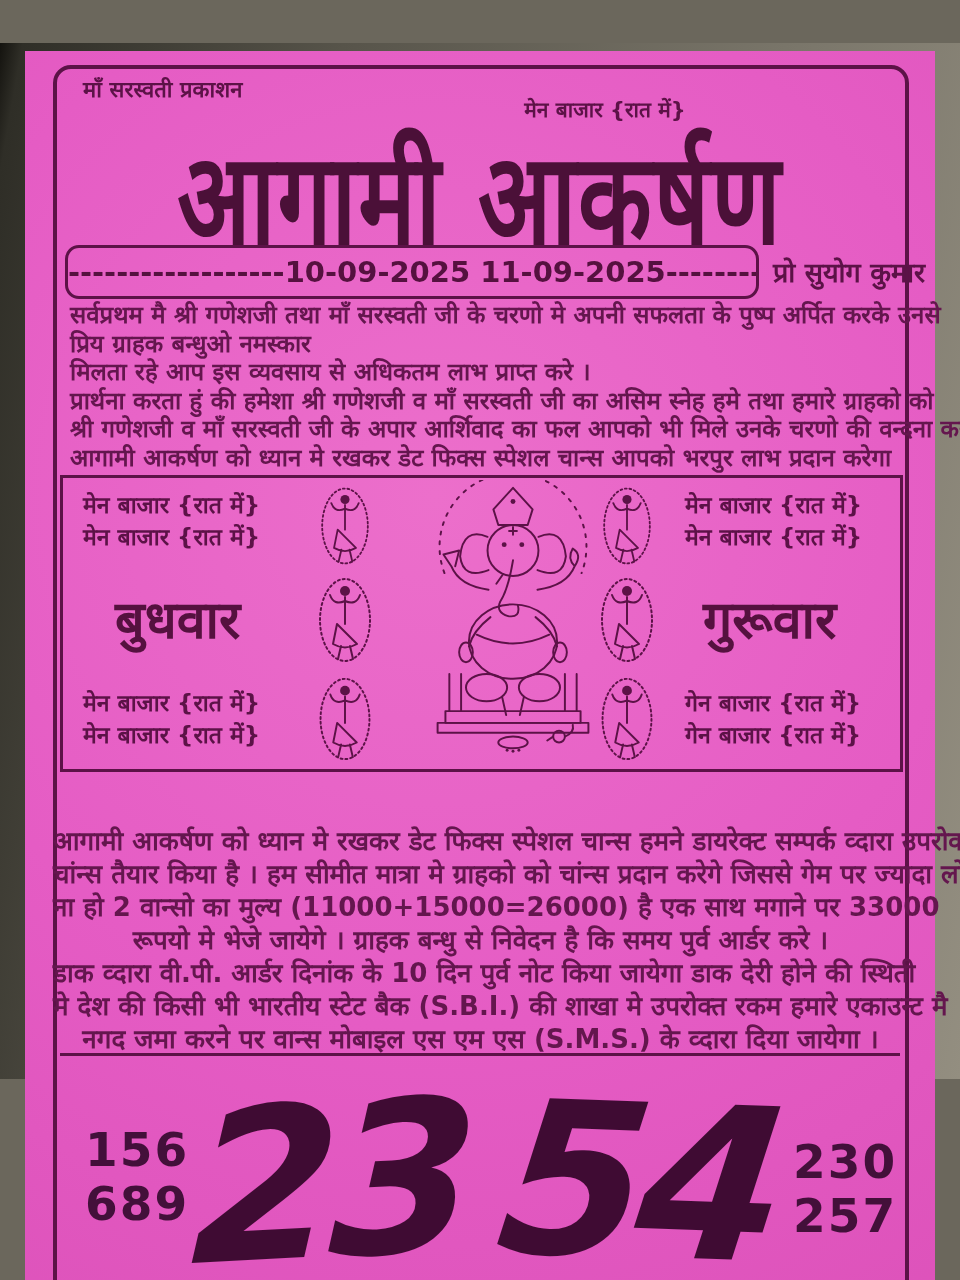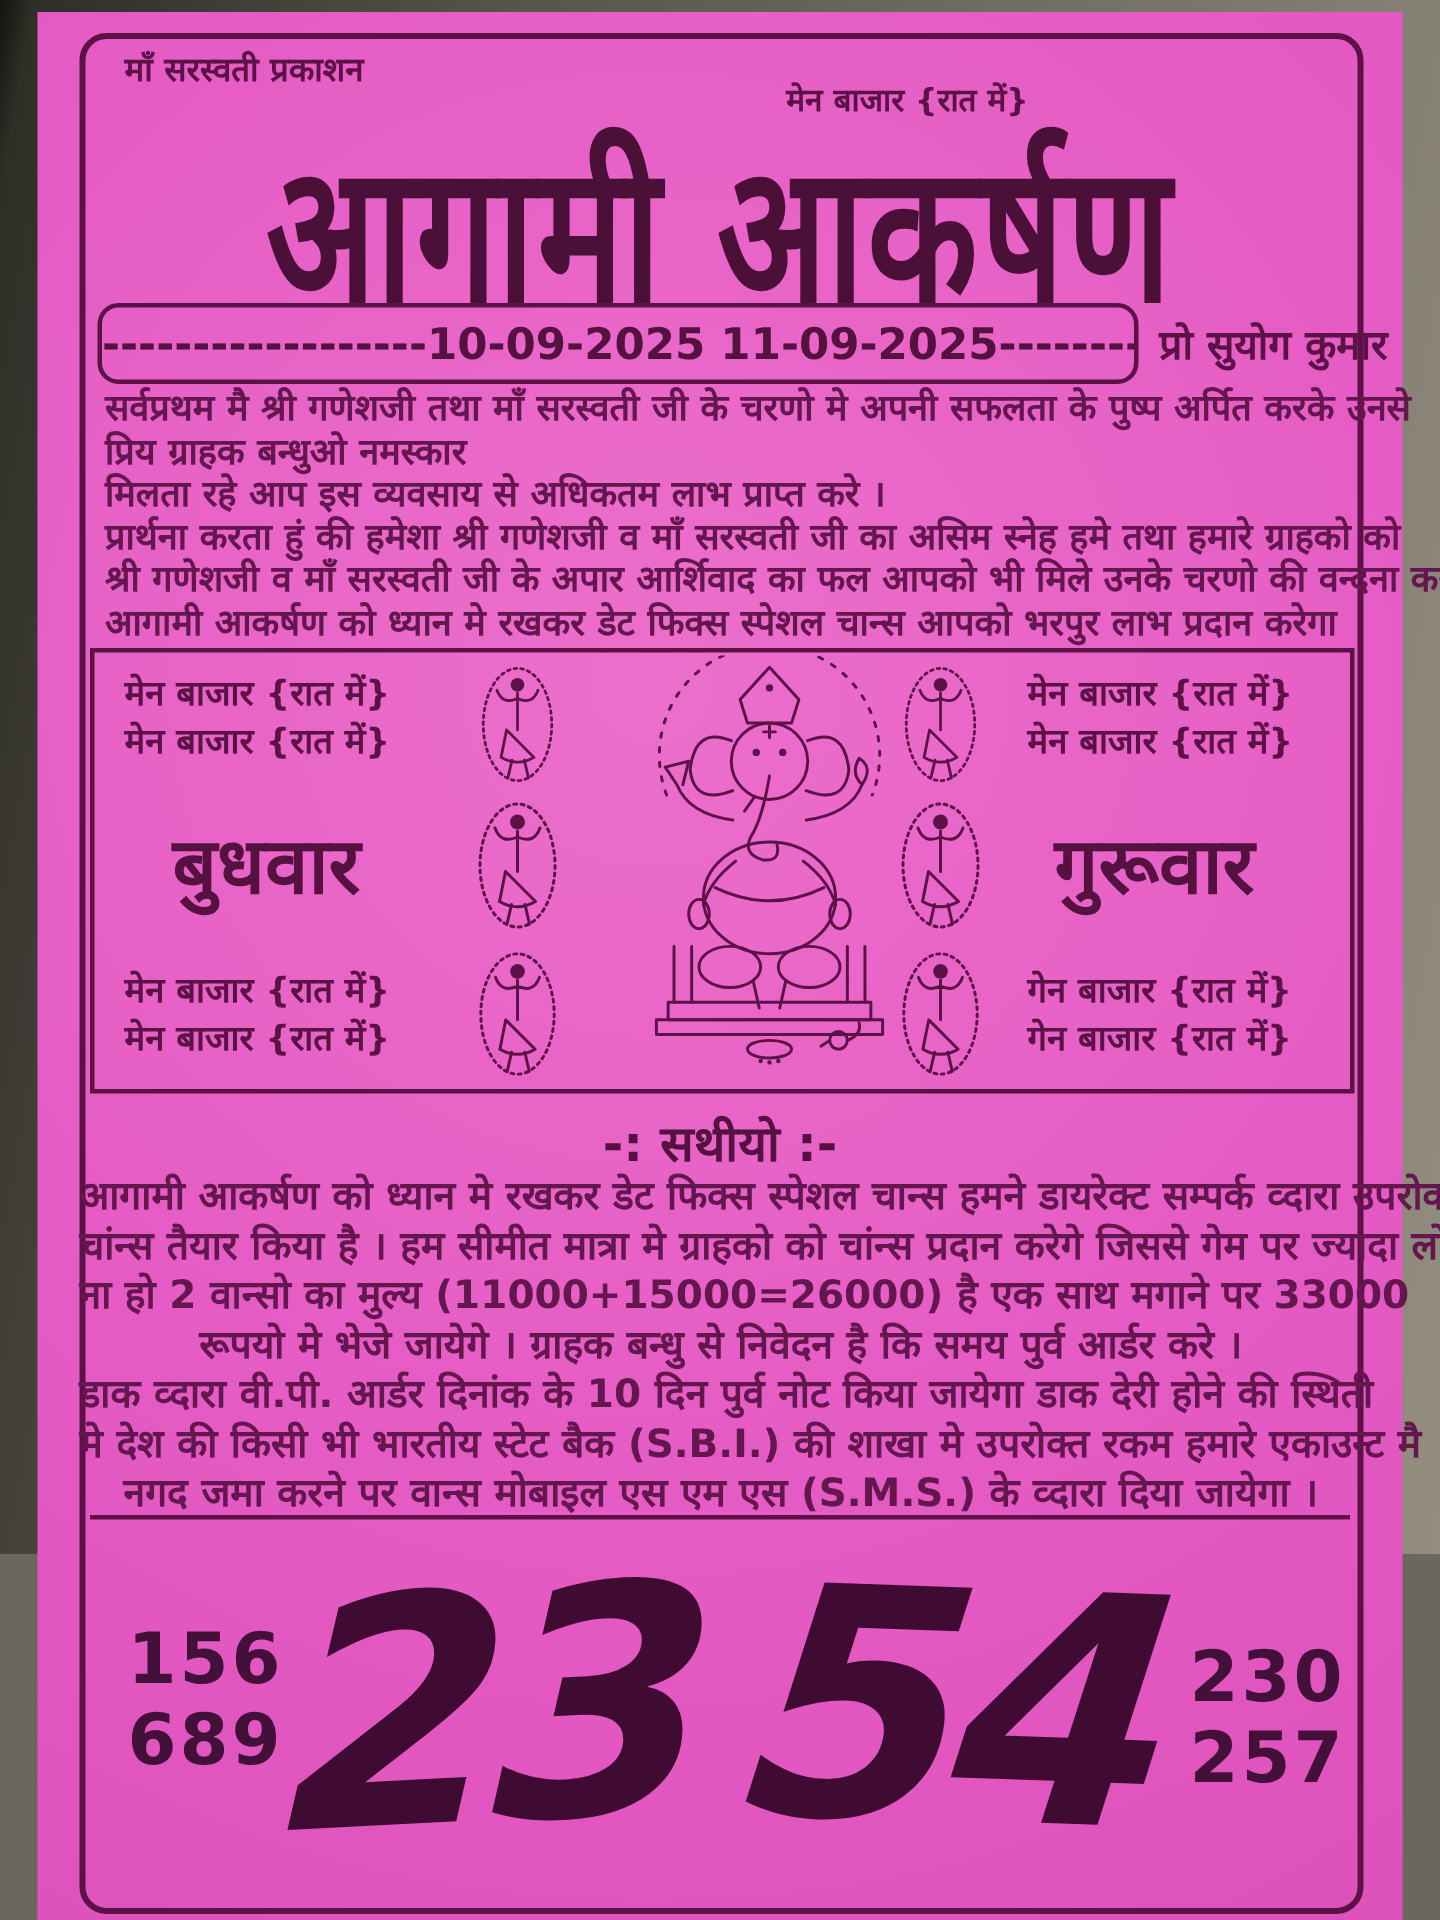--- a/index.html
+++ b/index.html
@@ -4,20 +4,21 @@
 <style>
   html,body{margin:0;padding:0;}
   body{
     width:960px;height:1280px;overflow:hidden;
     font-family:"DejaVu Sans","Liberation Sans",sans-serif;
     background:#6b675c;
   }
   .stage{
     position:relative;width:960px;height:1036px;
     background:linear-gradient(100deg,#14130f 0%,#2f2e27 2%,#57544a 30%,#7a766a 70%,#938e80 100%);
+    margin-top:43px;
   }
   .card{
     position:absolute;left:25px;top:8px;width:910px;height:1272px;
     background:radial-gradient(circle at 45% 35%, #ec6fcb 0%, #e55cc4 55%, #dd52ba 100%);
   }
   .frame{
     position:absolute;left:28px;top:14px;width:848px;height:1246px;
     border:4px solid #5c1247;border-radius:18px;pointer-events:none;
   }
   .ink{color:#5c1247;}
@@ -160,21 +161,20 @@
         <rect class="ln" x="28" y="248" width="154" height="10"></rect>
         <ellipse class="ln" cx="105" cy="268" rx="15" ry="6"></ellipse>
         <circle class="dot" cx="99" cy="276" r="1.5"></circle>
           <circle class="dot" cx="105" cy="277" r="1.5"></circle>
           <circle class="dot" cx="111" cy="276" r="1.5"></circle>
         <circle class="ln" cx="152" cy="262" r="6"></circle>
           <path class="ln" d="M158,262 Q168,258 166,250 M146,262 L140,266"></path>
       </svg>
     </div>
 
-    <div class="pos sathiyo-head">-: सथीयो :-</div>
 
     <div class="pos sathiyo">
       <div class="line">आगामी आकर्षण को ध्यान मे रखकर डेट फिक्स स्पेशल चान्स हमने डायरेक्ट सम्पर्क व्दारा उपरोक्त</div>
       <div class="line">चांन्स तैयार किया है । हम सीमीत मात्रा मे ग्राहको को चांन्स प्रदान करेगे जिससे गेम पर ज्यादा लोडींग</div>
       <div class="line">ना हो 2 वान्सो का मुल्य (11000+15000=26000) है एक साथ मगाने पर 33000</div>
       <div class="line">रूपयो मे भेजे जायेगे । ग्राहक बन्धु से निवेदन है कि समय पुर्व आर्डर करे ।</div>
       <div class="line">डाक व्दारा वी.पी. आर्डर दिनांक के 10 दिन पुर्व नोट किया जायेगा डाक देरी होने की स्थिती</div>
       <div class="line">मे देश की किसी भी भारतीय स्टेट बैक (S.B.I.) की शाखा मे उपरोक्त रकम हमारे एकाउन्ट मै</div>
       <div class="line">नगद जमा करने पर वान्स मोबाइल एस एम एस (S.M.S.) के व्दारा दिया जायेगा ।</div>
     </div>

